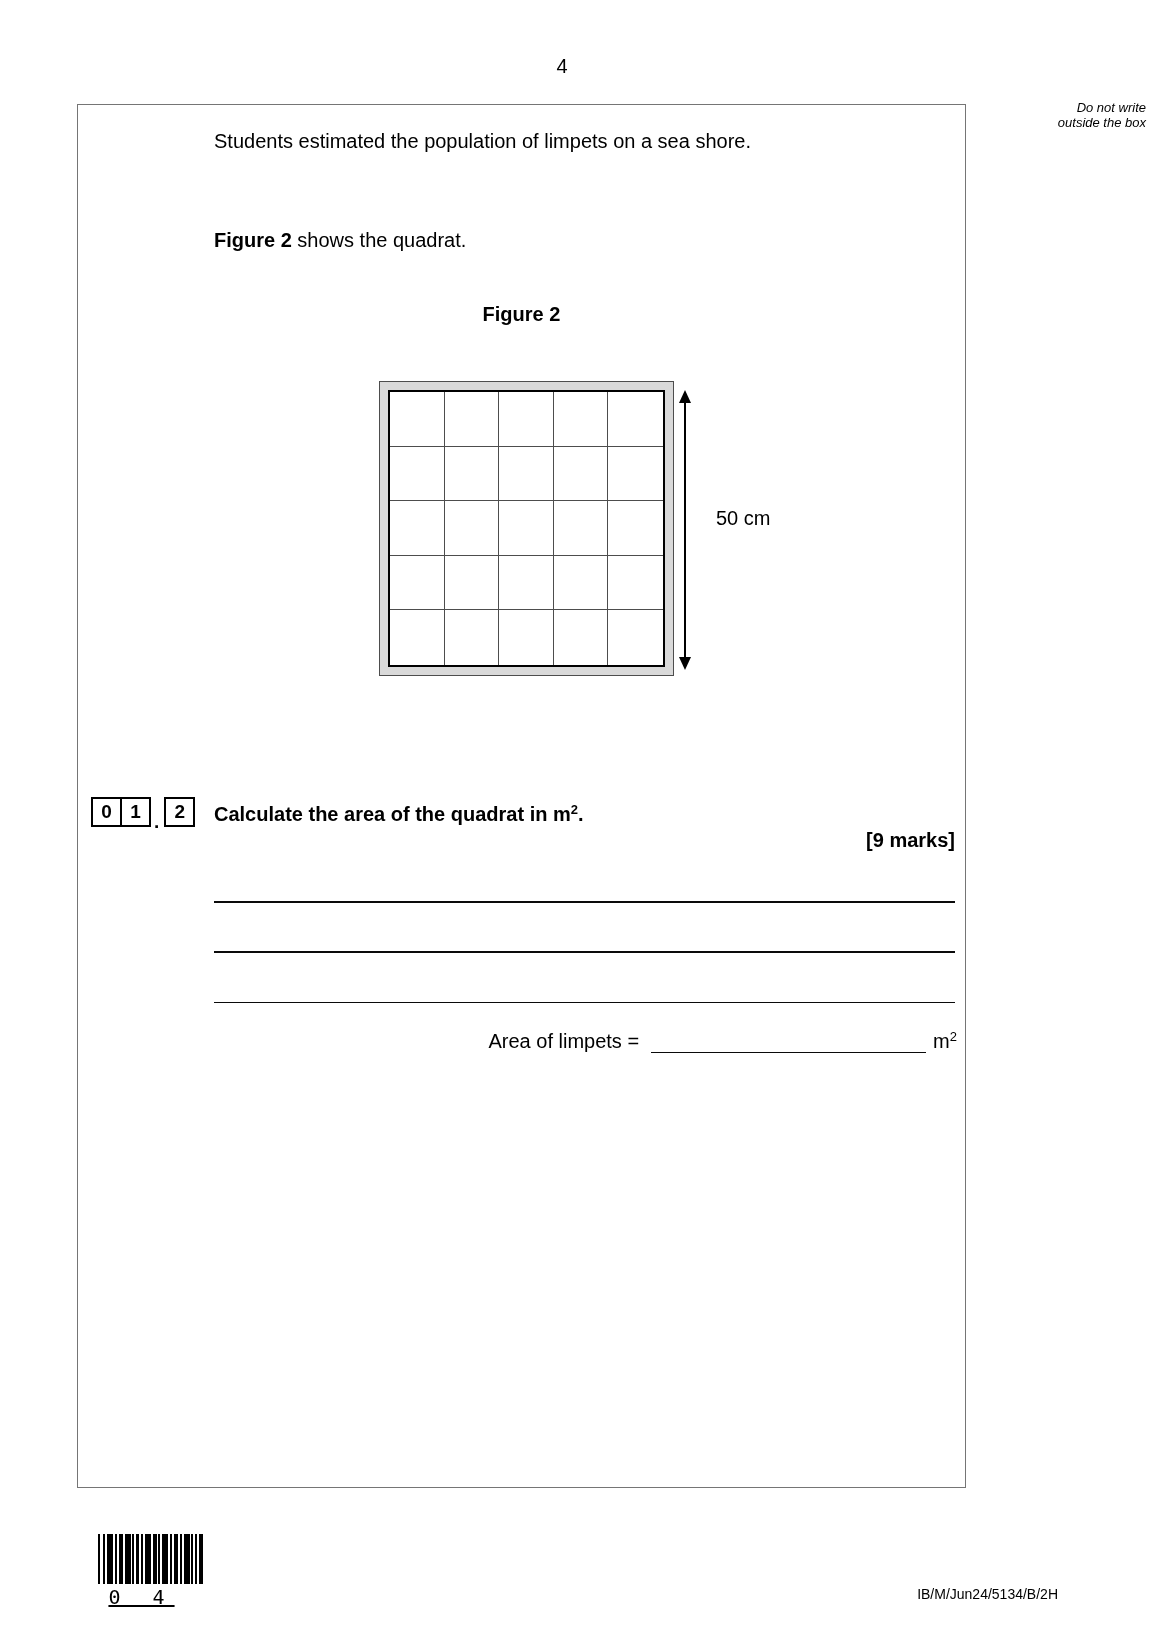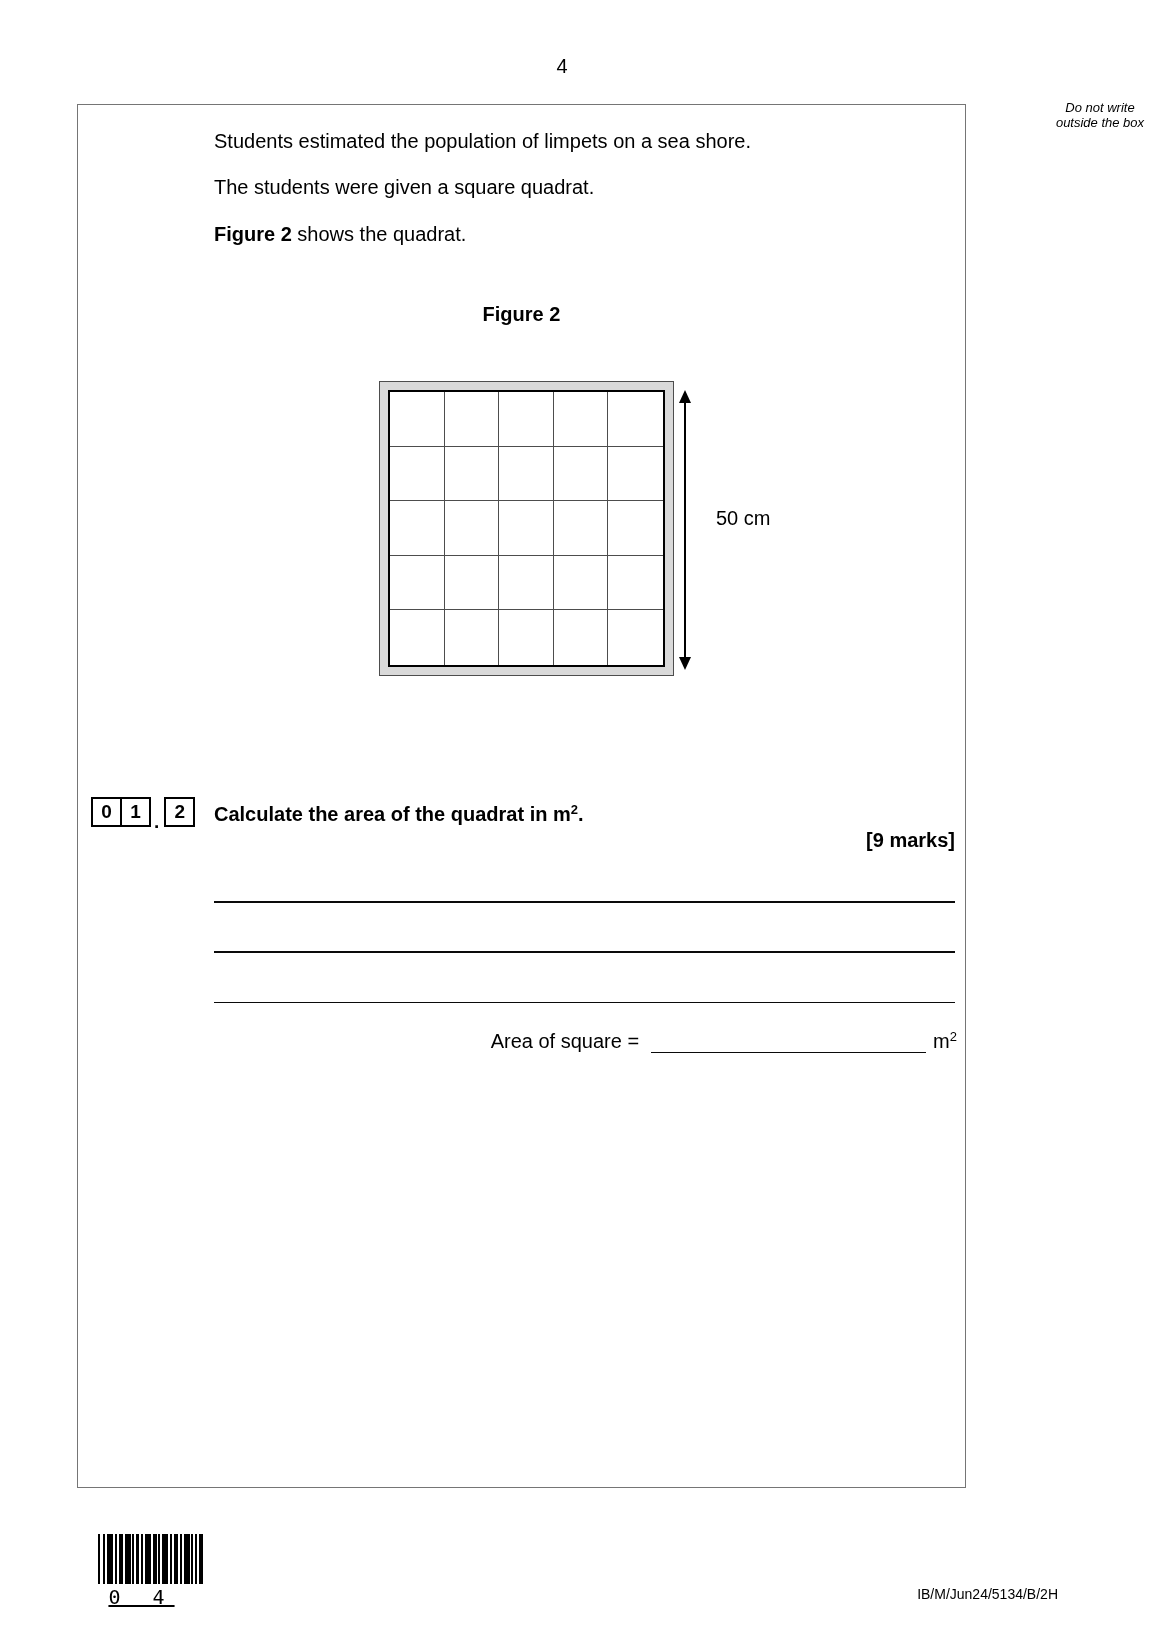--- a/index.html
+++ b/index.html
@@ -28,32 +28,32 @@
     border: 1.5px solid var(--box-border, #757575);
     background: #ffffff;
   }
   .side-note {
     position: absolute;
     left: 1054px; top: 100px;
     width: 92px;
     font-size: 13px;
     font-style: italic;
     line-height: 15px;
-    text-align: center;
+    text-align: right;
   }
   .intro-line {
     position: absolute;
     left: 136px;
     font-size: 20px;
     line-height: 24px;
     white-space: nowrap;
   }
   .intro-1 { top: 24px; }
   .intro-2 { top: 70px; }
-  .intro-3 { top: 117px; }
+  .intro-3 { top: 123px; }
   .bold { font-weight: bold; }
 
   .figure-title {
     position: absolute;
     left: 0; top: 197px;
     width: 100%;
     text-align: center;
     font-size: 20px;
     font-weight: bold;
     line-height: 24px;
@@ -229,21 +229,20 @@
 
 <div class="page">
 
   <div class="page-number">4</div>
 
   <div class="side-note">Do not write outside the box</div>
 
   <div class="content-box">
 
     <div class="intro-line intro-1">Students estimated the population of limpets on a sea shore.</div>
-    <div class="intro-line intro-2">The students were given a square quadrat.</div>
     <div class="intro-line intro-3"><span class="bold">Figure 2</span><span> shows the quadrat.</span></div>
 
     <div class="figure-title">Figure 2</div>
 
     <div class="quadrat-frame">
       <div class="quadrat-grid" style="grid-template-columns: repeat(5, 1fr); grid-template-rows: repeat(5, 1fr);">
           <div class="quadrat-cell"></div>
           <div class="quadrat-cell"></div>
           <div class="quadrat-cell"></div>
           <div class="quadrat-cell"></div>
@@ -289,21 +288,21 @@
 
     <div class="marks-label">[9 marks]</div>
 
     <div class="ruled-lines">
         <div class="ruled-line"></div>
         <div class="ruled-line"></div>
         <div class="ruled-line"></div>
       </div>
 
     <div class="final-answer-row">
-      <div class="answer-label">Area of square =</div>
+      <div class="answer-label">Area of limpets =</div>
       <div class="answer-blank"></div>
       <div class="answer-unit"><span>m</span><sup class="s">2</sup></div>
     </div>
 
   </div>
 
   <div class="barcode">
     <svg width="105" height="50" viewBox="0 0 105 50" xmlns="http://www.w3.org/2000/svg">
       <g fill="#000">
         <rect x="0" y="0" width="2" height="50"></rect>

